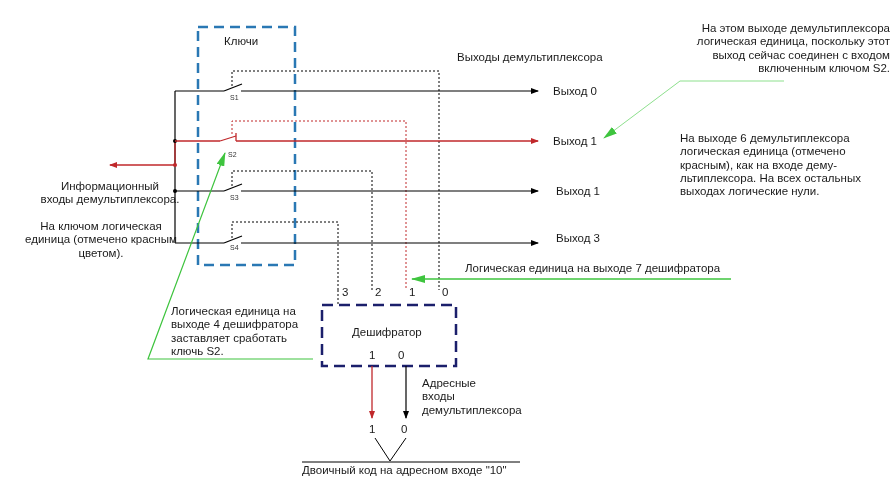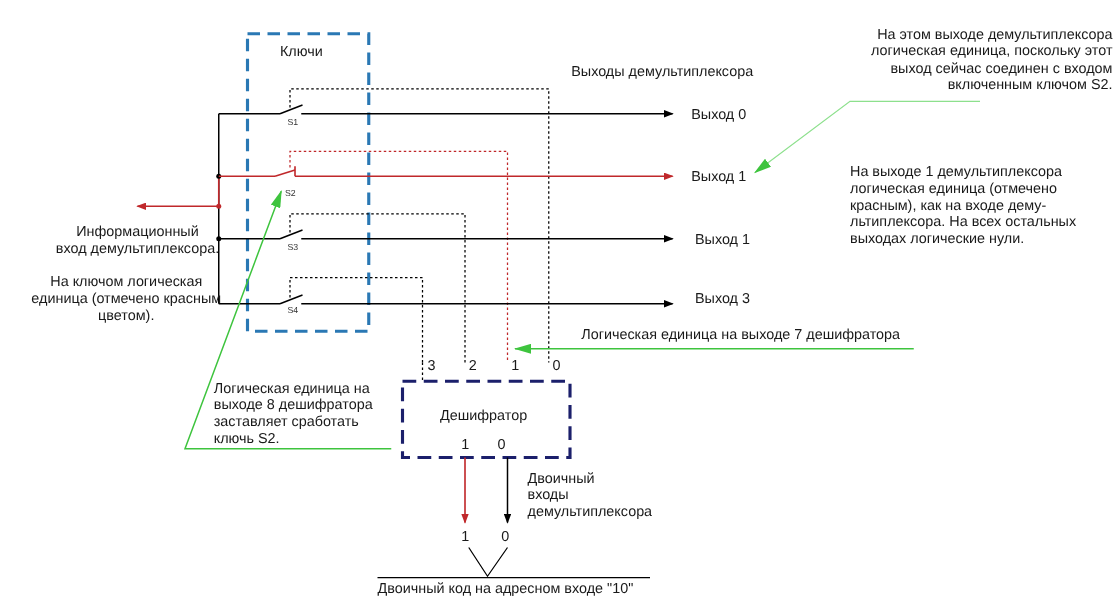--- a/index.html
+++ b/index.html
@@ -86,33 +86,33 @@
   <polyline points="375,438 390,461 406,438" fill="none" stroke="#000" stroke-width="1"></polyline>
   <line x1="302" y1="462" x2="520" y2="462" stroke="#000" stroke-width="1"></line>
   <text class="lbl" x="302" y="474">Двоичный код на адресном входе "10"</text>
 
   <polyline points="784,81 680,81 604,138" fill="none" stroke="#8de08d" stroke-width="1" marker-end="url(#arrGreen)"></polyline>
   <line x1="731" y1="279" x2="412" y2="279" stroke="#3ec43e" stroke-width="1.3" marker-end="url(#arrGreen)"></line>
   <polyline points="313,359 148,359 225,153" fill="none" stroke="#3ec43e" stroke-width="1.2" marker-end="url(#arrGreen)"></polyline>
 </svg>
 
 <div class="note center" style="left:20px; top:180px; width:180px;">Информационный
-вход демультиплексора.</div>
+входы демультиплексора.</div>
 <div class="note center" style="left:10px; top:220px; width:182px;">На ключом логическая
 единица (отмечено красным
 цветом).</div>
 <div class="note" style="left:680px; top:22px; width:210px;text-align:right;">На этом выходе демультиплексора
 логическая единица, поскольку этот
 выход сейчас соединен с входом
 включенным ключом S2.</div>
-<div class="note" style="left:680px; top:132px; width:210px;">На выходе 1 демультиплексора
+<div class="note" style="left:680px; top:132px; width:210px;">На выходе 6 демультиплексора
 логическая единица (отмечено
 красным), как на входе дему-
 льтиплексора. На всех остальных
 выходах логические нули.</div>
 <div class="note" style="left:465px; top:262px; width:280px;">Логическая единица на выходе 7 дешифратора</div>
 <div class="note" style="left:171px; top:305px; width:150px;">Логическая единица на
-выходе 8 дешифратора
+выходе 4 дешифратора
 заставляет сработать
 ключь S2.</div>
-<div class="note" style="left:422px; top:377px; width:130px;">Двоичный
+<div class="note" style="left:422px; top:377px; width:130px;">Адресные
 входы
 демультиплексора</div>
 
 </body></html>

